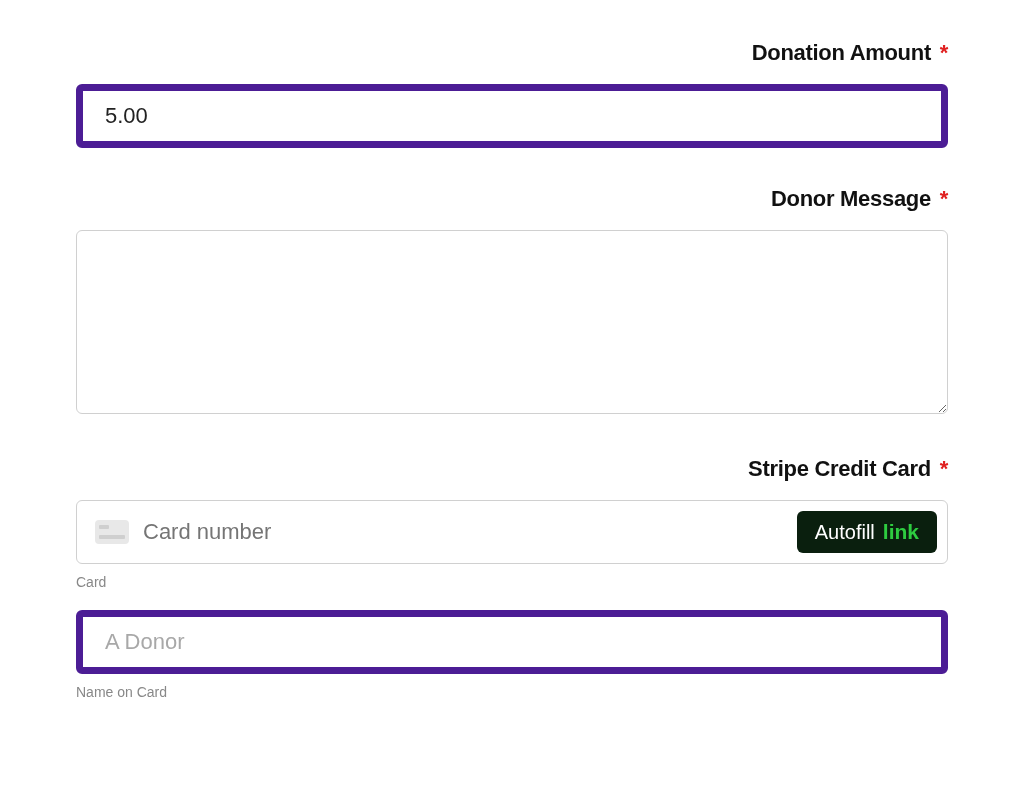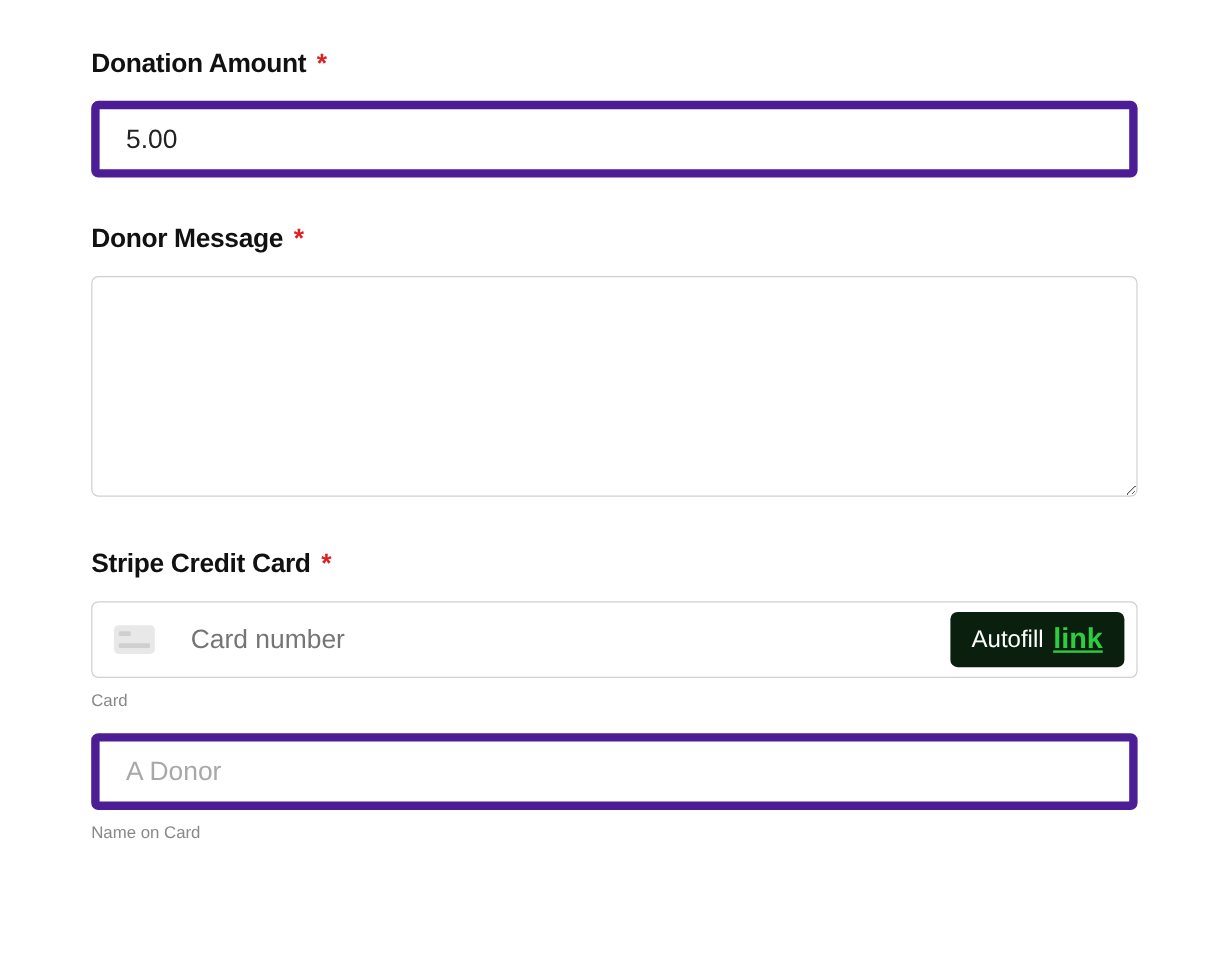--- a/index.html
+++ b/index.html
@@ -16,20 +16,21 @@
     .form-group {
       margin-bottom: 38px;
     }
     .label {
       font-size: 22px;
       font-weight: 700;
       color: #111;
       margin-bottom: 18px;
       display: block;
       letter-spacing: -0.3px;
+      text-align: right;
     }
     .required {
       color: #e02020;
       font-weight: 600;
       margin-left: 3px;
     }
     .text-input {
       width: 100%;
       height: 64px;
       border: 7px solid #4c1d95;
@@ -55,21 +56,21 @@
       outline: none;
     }
     .card-input-wrapper {
       width: 100%;
       height: 64px;
       border: 1px solid #d0d0d0;
       border-radius: 6px;
       padding: 0 10px 0 18px;
       display: flex;
       align-items: center;
-      gap: 30px;
+      gap: 14px;
     }
     .card-icon {
       width: 34px;
       height: 24px;
       background: #e8e8e8;
       border-radius: 4px;
       flex-shrink: 0;
       position: relative;
     }
     .card-icon::before {
@@ -113,23 +114,22 @@
       cursor: pointer;
       font-family: inherit;
     }
     .autofill-text {
       color: #fff;
       font-size: 20px;
       font-weight: 500;
     }
     .autofill-link {
       color: #2ecc40;
-      font-size: 24px;
+      font-size: 21px;
       font-weight: 700;
-      text-decoration: underline;
     }
     .helper-text {
       font-size: 14px;
       color: #888;
       margin-top: 10px;
       display: block;
     }
     .sub-field {
       margin-bottom: 20px;
     }

